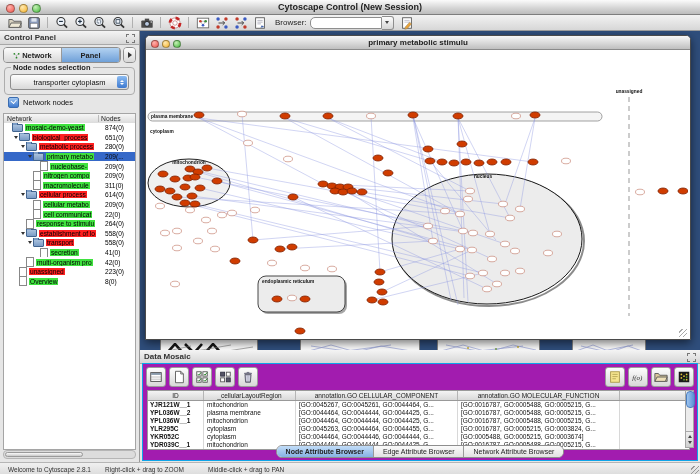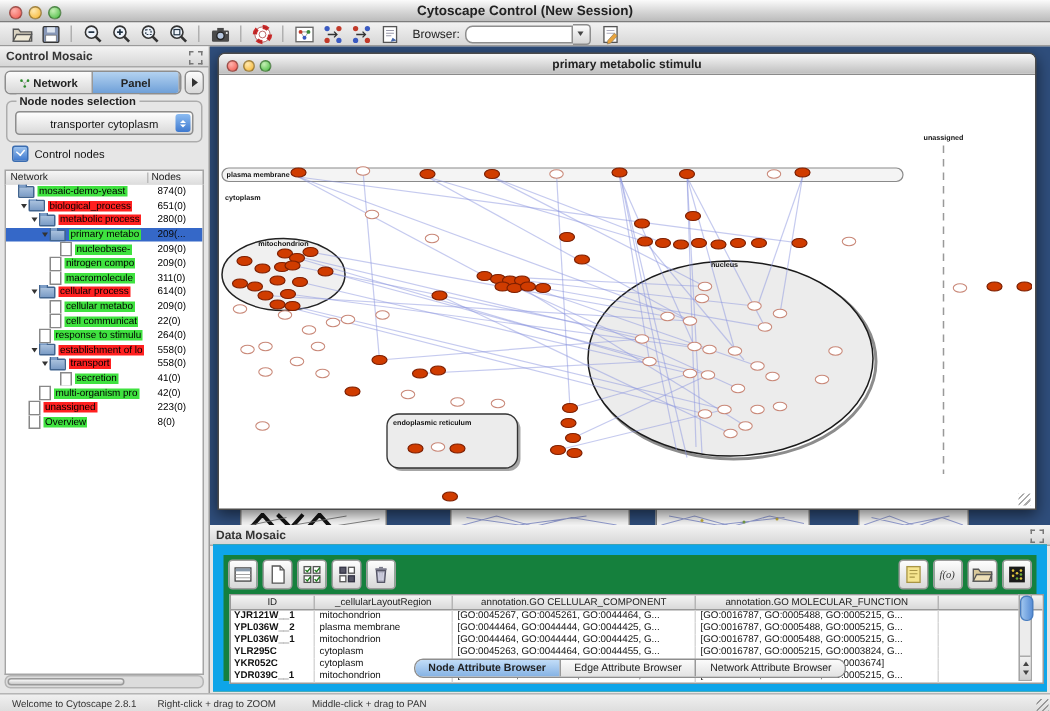--- a/index.html
+++ b/index.html
@@ -104,21 +104,21 @@
     font-size:8px;font-weight:bold;color:#222;line-height:13px;position:relative}
   .nw-lights{position:absolute;left:5px;top:4px;display:flex;gap:3px}
   .nw-lights .light{width:6px;height:6px}
   .nw-canvas{position:relative;width:542px;height:288px;background:#fff;overflow:hidden}
   .nw-grip{position:absolute;right:1px;bottom:1px;width:8px;height:8px;
     background:repeating-linear-gradient(135deg,transparent 0 2px,#aaa 2px 3px)}
 
   
   .data-panel{position:absolute;left:140px;top:350px;width:560px;height:112px;background:#e6e6e6}
   .dp-body{position:absolute;left:2px;right:2px;top:13px;bottom:1px;
-    border:7px solid #0ea5e9;background:#15803d}
+    border:1px solid #0ea5e9;background:#a21caf}
   .dp-toolbar{position:absolute;left:3px;right:3px;top:2px;height:22px;display:flex;align-items:center;gap:3px}
   .dp-btn{width:18px;height:18px;border:1px solid #9c9c9c;border-radius:3px;
     background:linear-gradient(#fdfdfd,#d8d8d8);display:flex;align-items:center;justify-content:center}
   .dp-btn svg{width:14px;height:14px}
   .dp-right{margin-left:auto;display:flex;gap:3px}
   .dp-table{position:absolute;left:4px;top:26px;width:541px;height:58px;
     border:1px solid #9a9a9a;background:#fff;font-size:6.5px;overflow:hidden}
   .trh{display:flex;height:9px;background:linear-gradient(#f4f4f4,#d9d9d9);border-bottom:1px solid #999}
   .trh span{display:block;text-align:center;line-height:9px;color:#222;
     border-right:1px solid #b5b5b5;overflow:hidden;white-space:nowrap;box-sizing:border-box}
@@ -297,21 +297,21 @@
             <path d="M5 5h6M5 7h6" stroke="#aab" stroke-width=".8"></path>
             <path d="M6 12.5l5-5.5 2.2 2-5 5.5-2.7.7z" fill="#e8a33d" stroke="#875" stroke-width=".5"></path>
           </svg>
         </span>
       </span>
     </span>
 </div>
 
 <div class="left-panel">
   <div class="panel-header">
-    <span>Control Mosaic</span>
+    <span>Control Panel</span>
     <span class="float-icon"></span>
   </div>
   <div class="tabbar">
     <div class="seg" id="cp-tabs">
         <div class="seg-tab">
           <span class="net-tab-icon"><svg viewBox="0 0 16 16">
               <path d="M3 4l5 4 5-4M8 8v5" stroke="#888" stroke-width="1" fill="none"></path>
               <circle cx="3" cy="4" r="2" fill="#2a8a2a"></circle>
               <circle cx="13" cy="4" r="2" fill="#2a8a2a"></circle>
               <circle cx="8" cy="13" r="2" fill="#2a8a2a"></circle>
@@ -333,21 +333,21 @@
     <div class="combo">
       <span>transporter cytoplasm</span>
       <span class="combo-step">
           <span class="tri-u"></span>
           <span class="tri-d"></span>
         </span>
     </div>
   </div>
   <div class="checkbox-row">
     <span class="cb"></span>
-    <span>Control nodes</span>
+    <span>Network nodes</span>
   </div>
   <div class="tree-header">
     <span>Network</span>
     <span class="c2">Nodes</span>
   </div>
   <div class="tree-body" id="tree">
       <div class="tree-row" style="padding-left: 2px;">
         <span class="tr-arrow"></span>
         <span class="ic-folder"></span>
         <span class="chip green">mosaic-demo-yeast</span>

